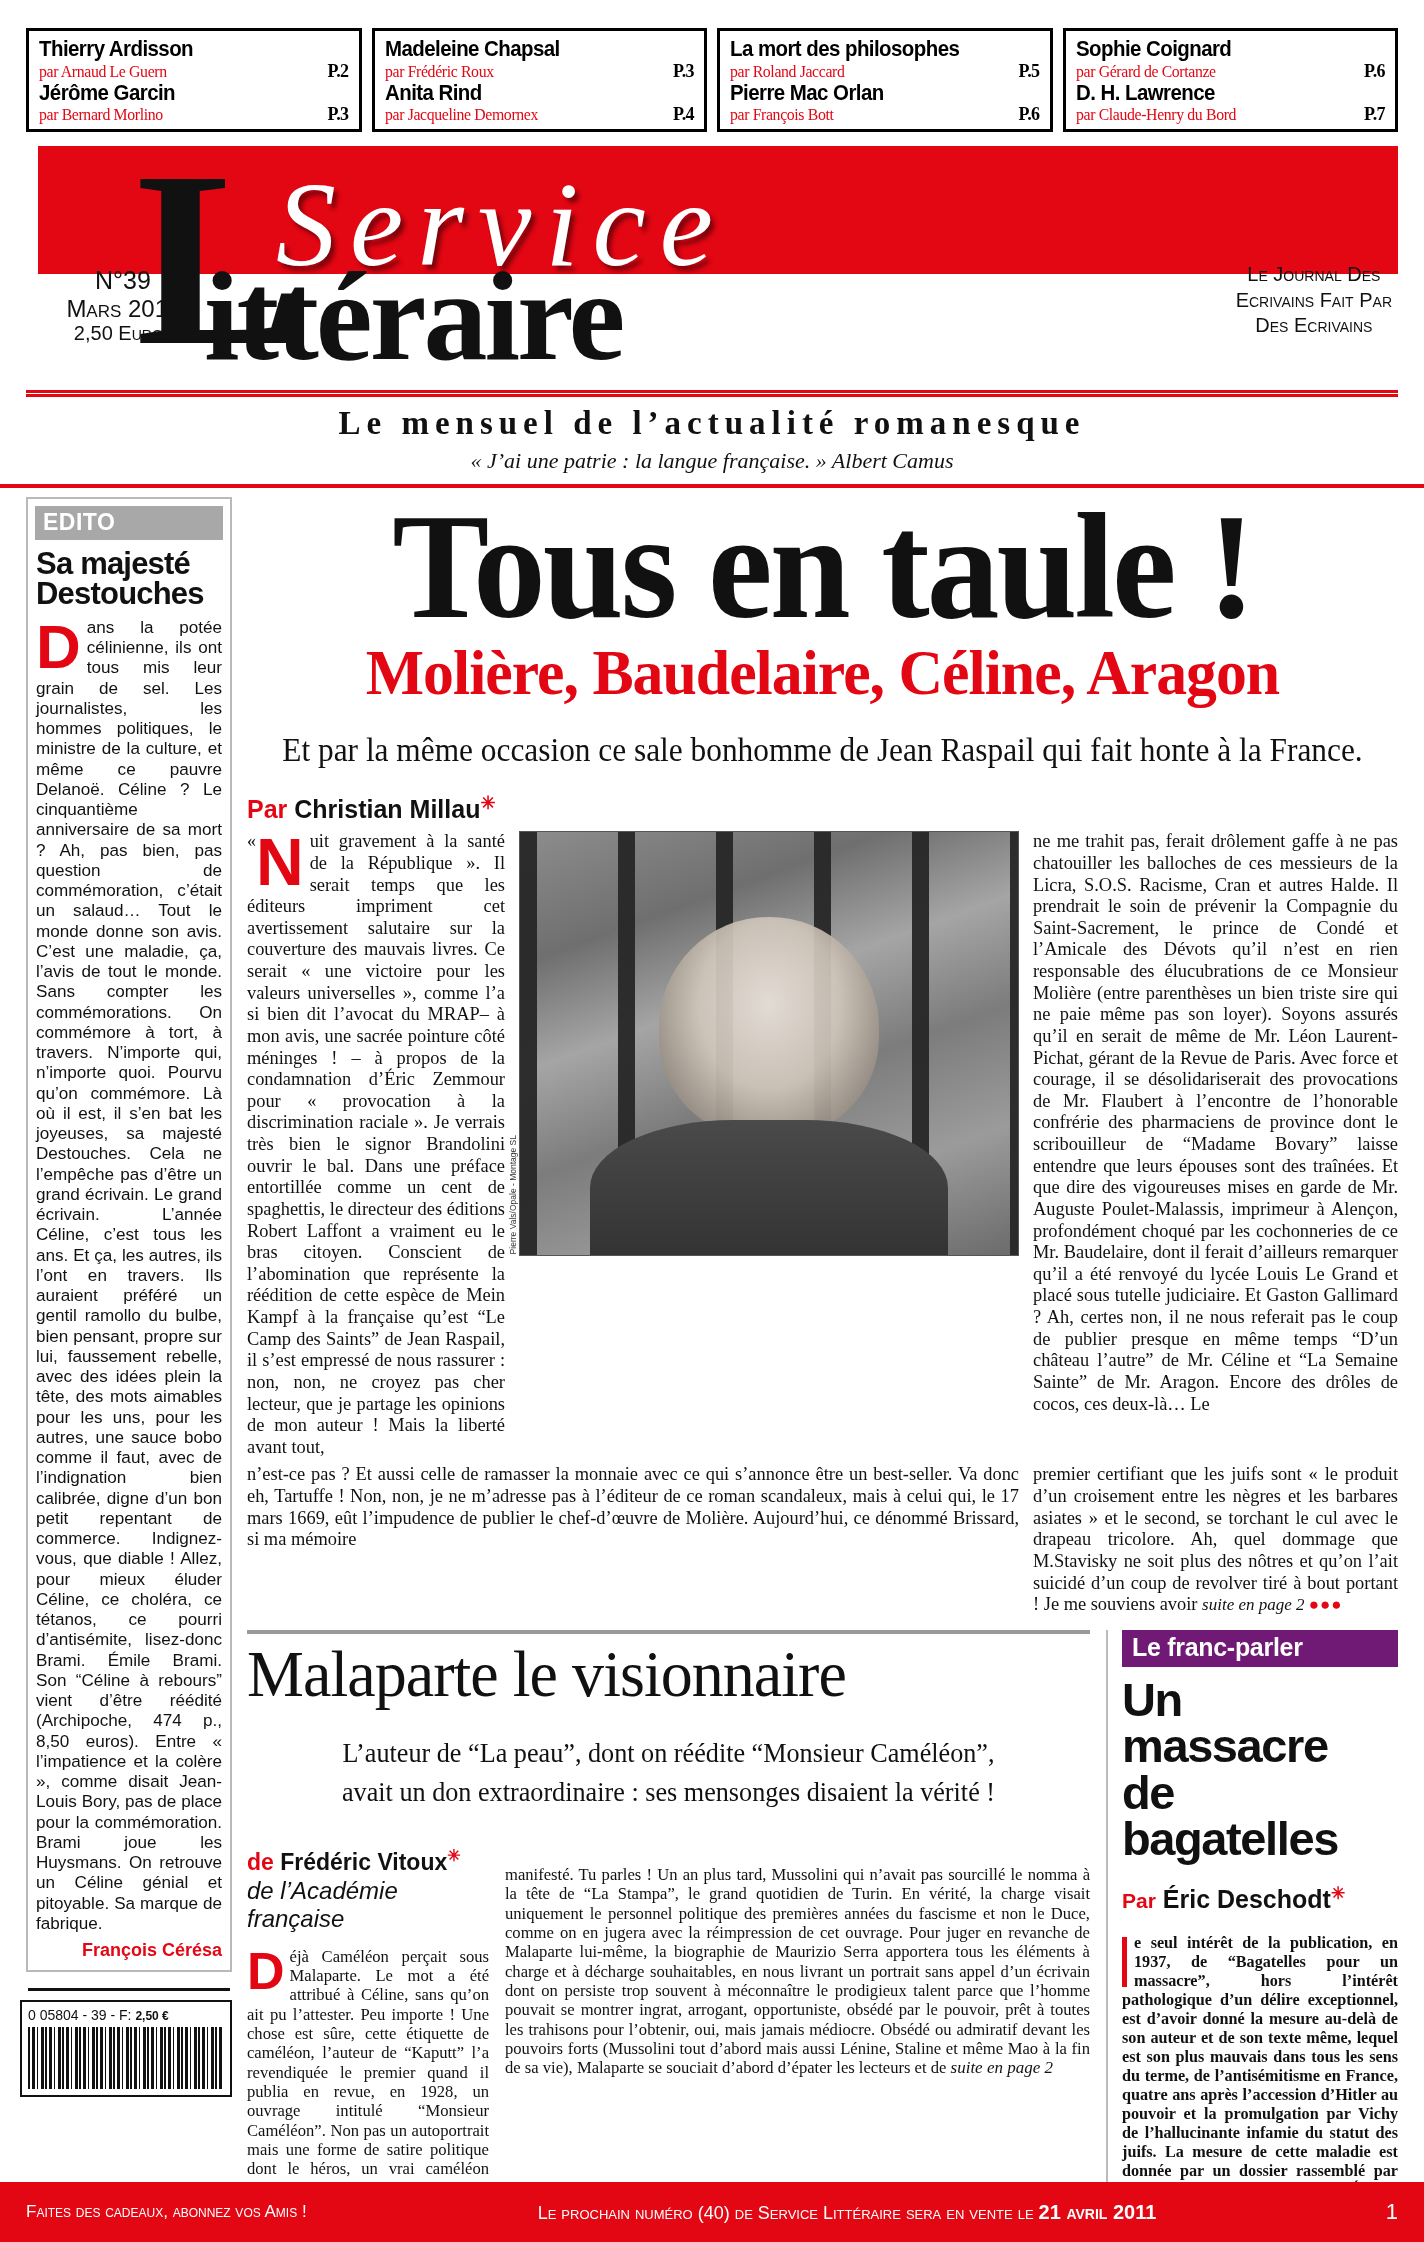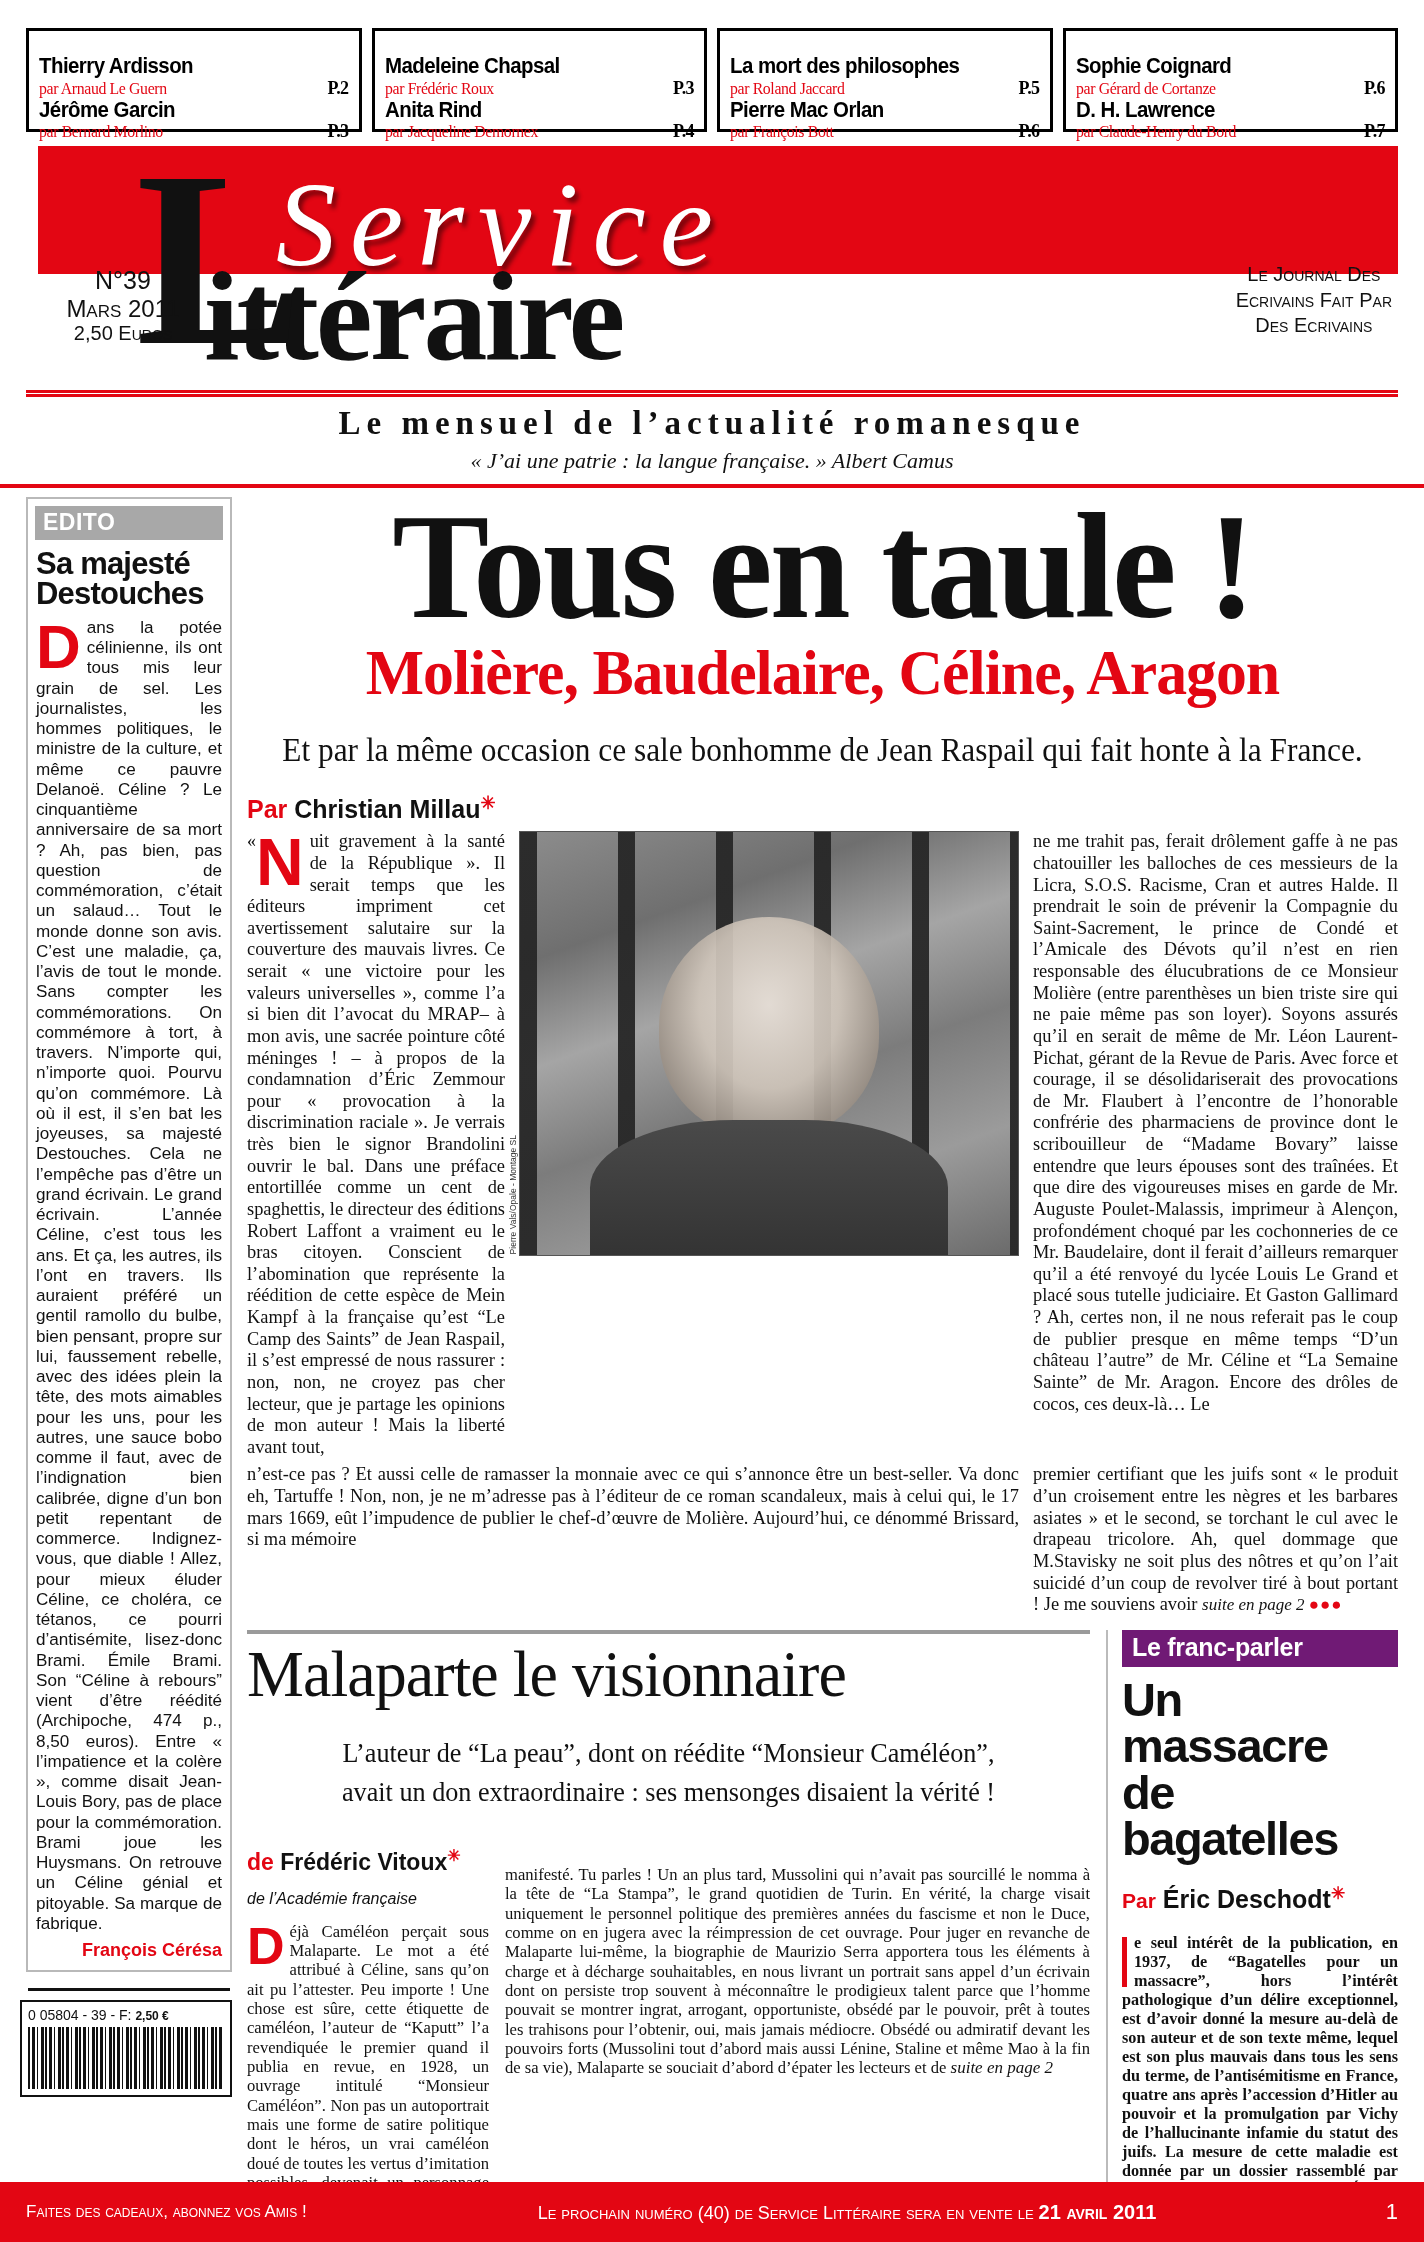--- a/index.html
+++ b/index.html
@@ -14,21 +14,21 @@
   
   .teaser-row {
     display: flex;
     gap: 10px;
     padding: 28px 26px 0 26px;
     height: 132px;
   }
   .teaser-box {
     flex: 1;
     border: 3px solid #000;
-    padding: 24px 10px 6px 10px;
+    padding: 7px 10px 6px 10px;
     display: flex;
     flex-direction: column;
     justify-content: flex-start;
     background: #fff;
   }
   .teaser-line {
     display: flex;
     align-items: baseline;
     justify-content: space-between;
     font-family: "Liberation Sans", sans-serif;
@@ -400,23 +400,23 @@
     font-weight: bold;
     font-size: 23px;
     margin-top: 34px;
     color: #111;
   }
   .mala-byline .de { color: #e30613; }
   .mala-byline .ast { color: #e30613; font-size: 16px; vertical-align: super; }
   .mala-acad {
     font-family: "Liberation Sans", sans-serif;
     font-style: italic;
-    font-size: 16px;
-    color: #111;
-    margin-top: 14px;
+    font-size: 24px;
+    color: #111;
+    margin-top: 1px;
   }
   .mala-col { flex: 1; font-family: "Liberation Serif", serif; font-size: 16.6px; line-height: 1.165; text-align: justify; color:#111; hyphens:auto; }
   .mala-col .dropcap {
     float: left;
     font-family: "Liberation Sans", sans-serif;
     font-weight: bold;
     font-size: 52px;
     line-height: 0.84;
     color: #e30613;
     padding: 3px 5px 0 0;

